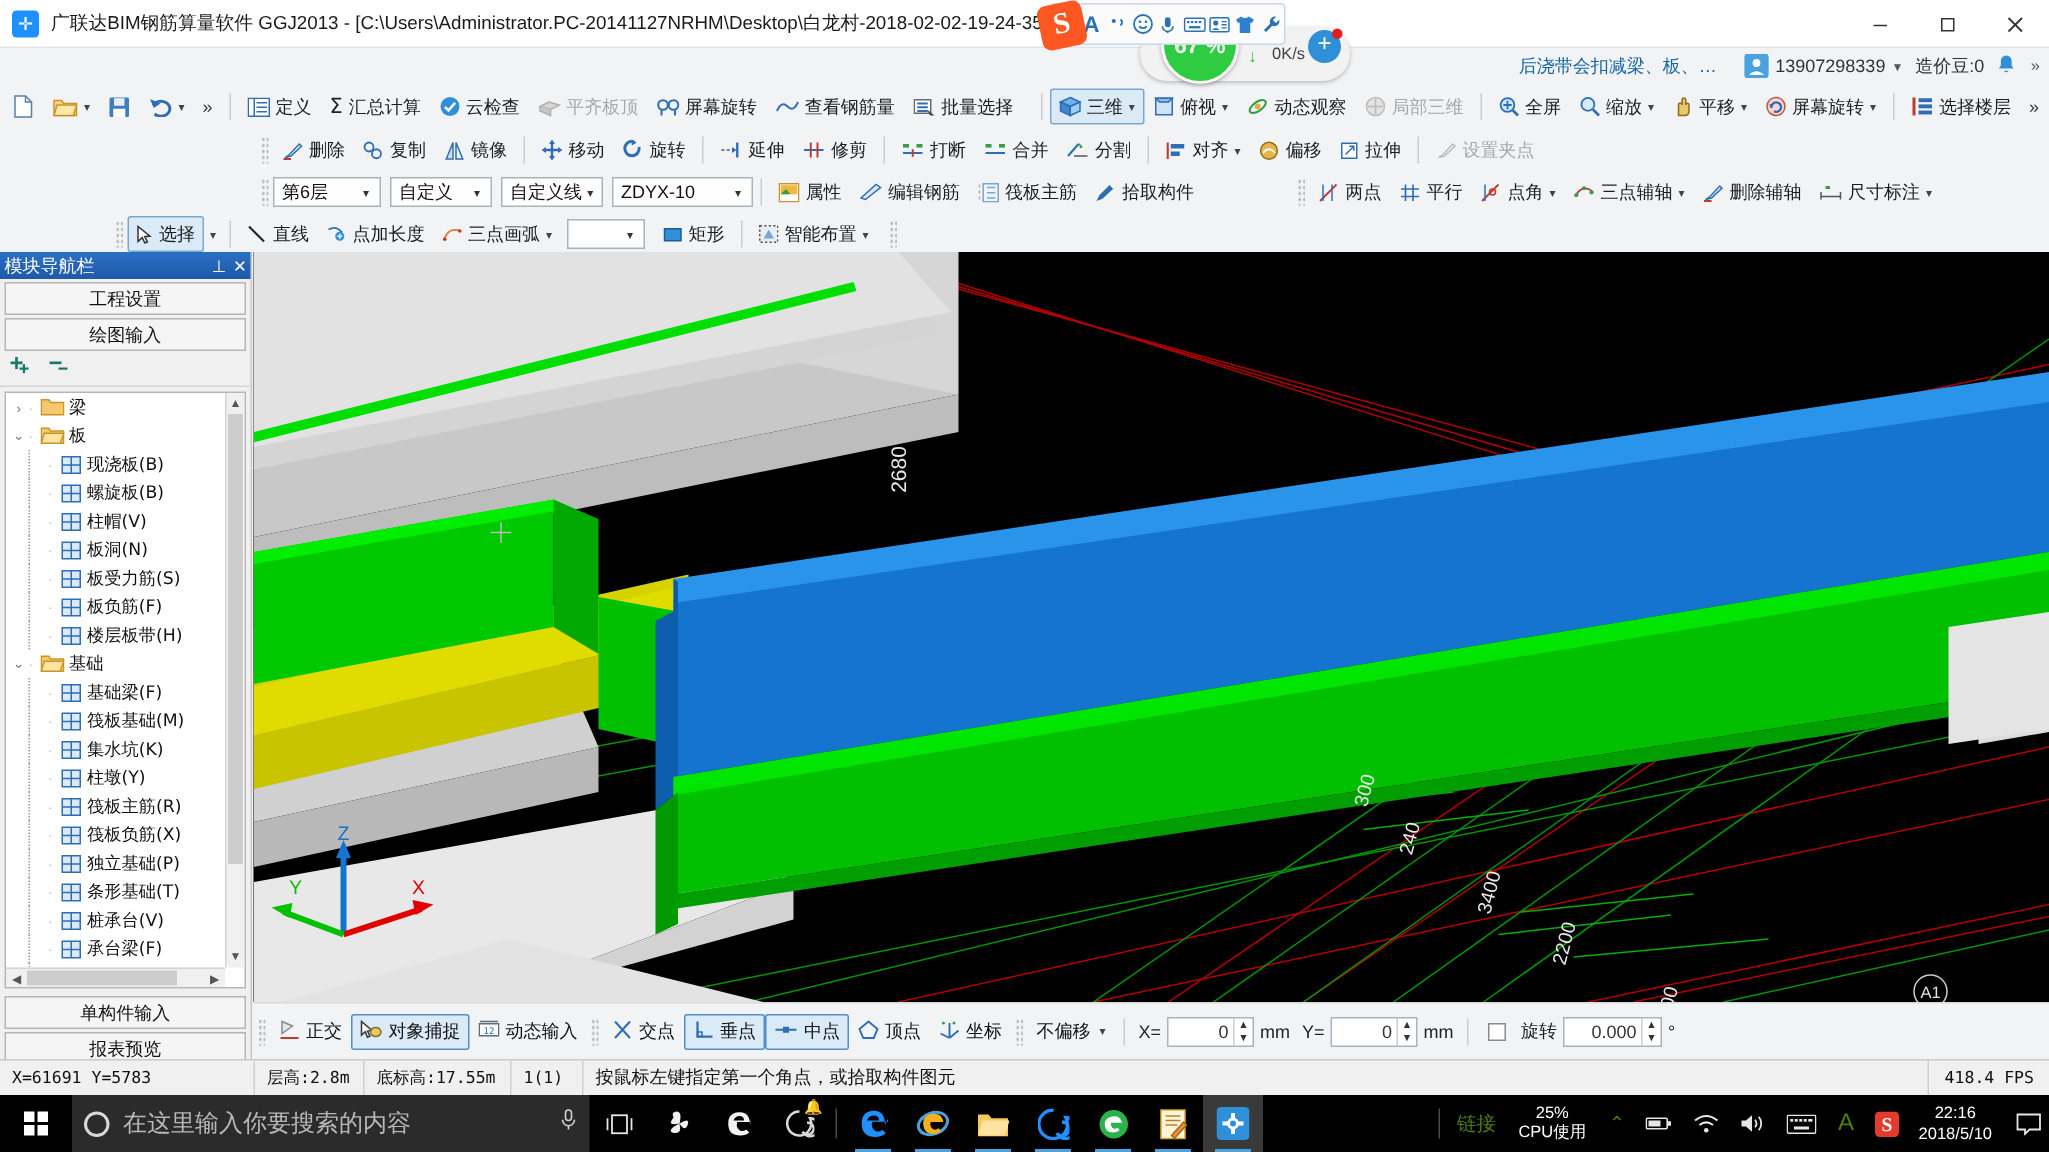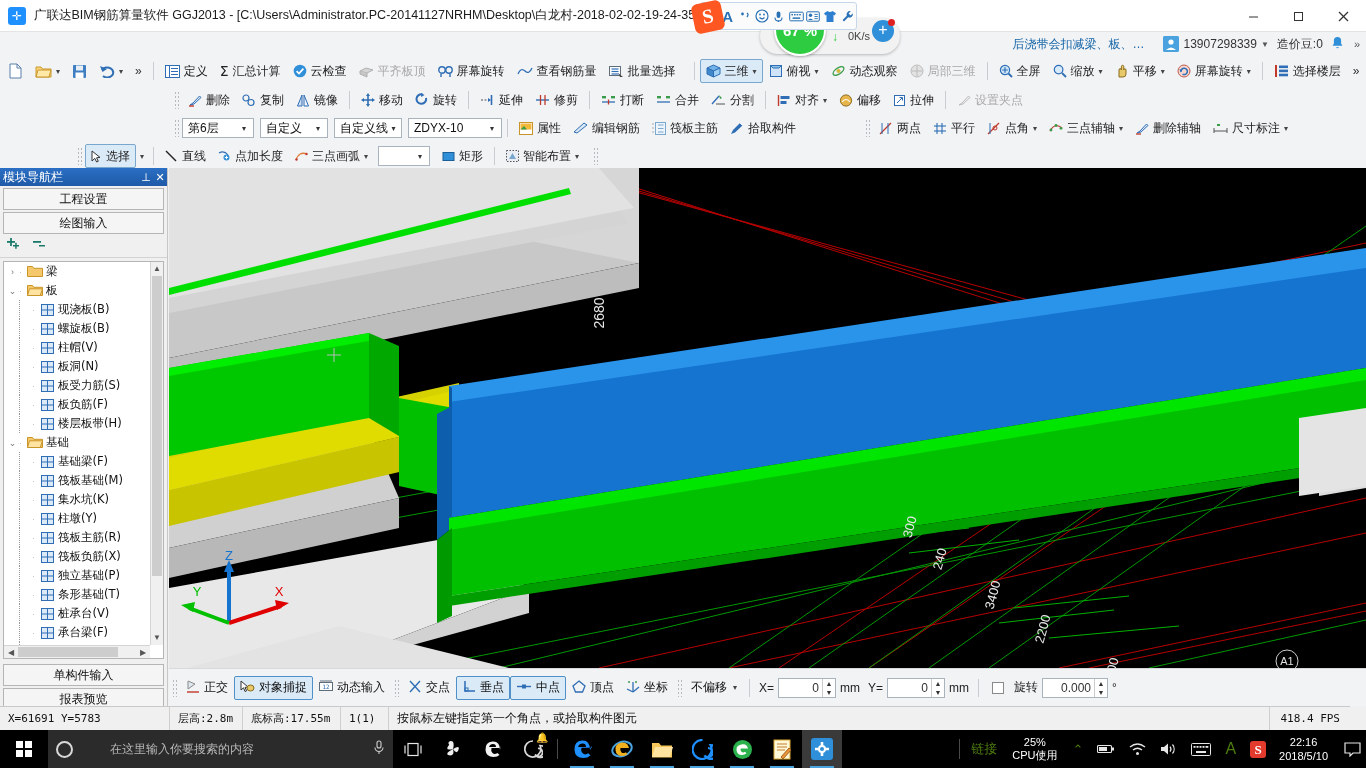--- a/index.html
+++ b/index.html
@@ -168,41 +168,41 @@
     display:inline-flex; align-items:center; font-size:12px;
   }
   .spin .v { flex:1; text-align:right; padding-right:3px; color:#333;}
   .spin .ud { width:13px; border-left:1px solid #ccc; display:flex; flex-direction:column;
     font-size:7px; color:#333; align-items:center; line-height:9px;}
   .unit { font-size:12px; color:#222; margin:0 4px; }
   .cbox { width:12px; height:12px; border:1px solid #8a8a8a; background:#fff; margin:0 6px 0 8px;}
 
   
   .statusbar {
-    position:absolute; left:0; right:16px; bottom:38px; height:24px;
+    position:absolute; left:0; right:0; bottom:38px; height:24px;
     background:#f0f0f0; border-top:1px solid #c9c9c9; display:flex; align-items:center;
     font-size:12px; color:#111;
   }
   .st-cell { padding:0 8px; height:24px; display:flex; align-items:center;
              border-right:1px solid #cfcfcf; }
   .st-cell.mono { font-family:"DejaVu Sans Mono",monospace; font-size:11px; }
   .st-grow { flex:1 1 auto; border-right:1px solid #cfcfcf;}
   .st-fps { font-family:"DejaVu Sans Mono",monospace; font-size:11px; padding:0 10px; }
 
   
   .taskbar {
     position:absolute; left:0; right:0; bottom:0; height:38px; background:#000;
     display:flex; align-items:center; color:#fff;
   }
   .start { width:48px; height:38px; display:flex; align-items:center; justify-content:center; }
   .start .sq { width:7px; height:7px; background:#fff; }
   .start .grid { display:grid; grid-template-columns:7px 7px; grid-template-rows:7px 7px; gap:2px; }
   .searchbox {
     width:345px; height:38px; background:#2b2b2b; display:flex; align-items:center;
-    padding:0 8px; color:#b8b8b8; font-size:12px;gap:28px;
+    padding:0 8px; color:#b8b8b8; font-size:16px;
   }
   .circ { width:17px;height:17px;border:2px solid #d8d8d8;border-radius:50%;margin-right:9px;flex:0 0 auto;}
   .tbi { width:40px; height:38px; display:flex; align-items:center; justify-content:center;
          position:relative; font-size:19px; }
   .tbi.active { background:#3a3a3a; }
   .tbi .run { position:absolute; bottom:0; left:8px; right:8px; height:2px; background:#4aa3df; }
   .tray { margin-left:auto; display:flex; align-items:center; height:38px; }
   .tray .ti2 { padding:0 7px; font-size:13px; color:#4d7c0f; display:flex; align-items:center; height:38px;}
   .cpu { text-align:center; font-size:11px; line-height:13px; padding:0 8px; color:#fff;}
   .clock { text-align:center; font-size:11px; line-height:14px; padding:0 10px 0 6px; color:#fff;}

